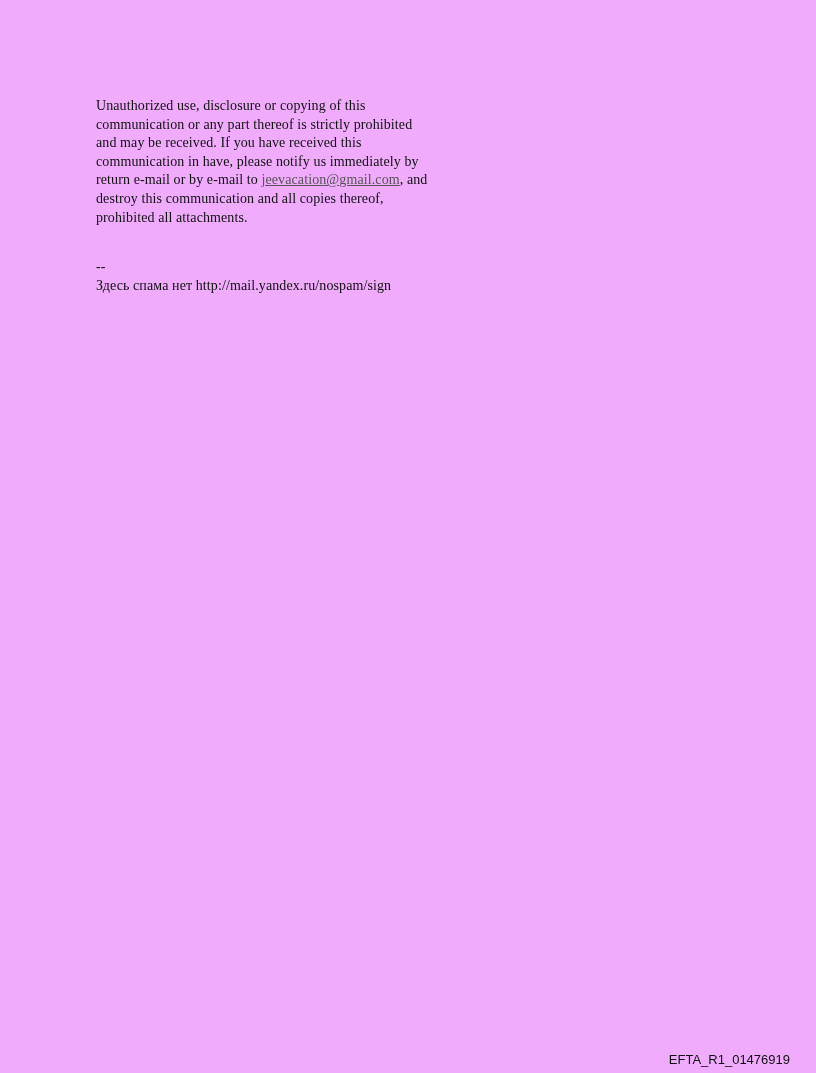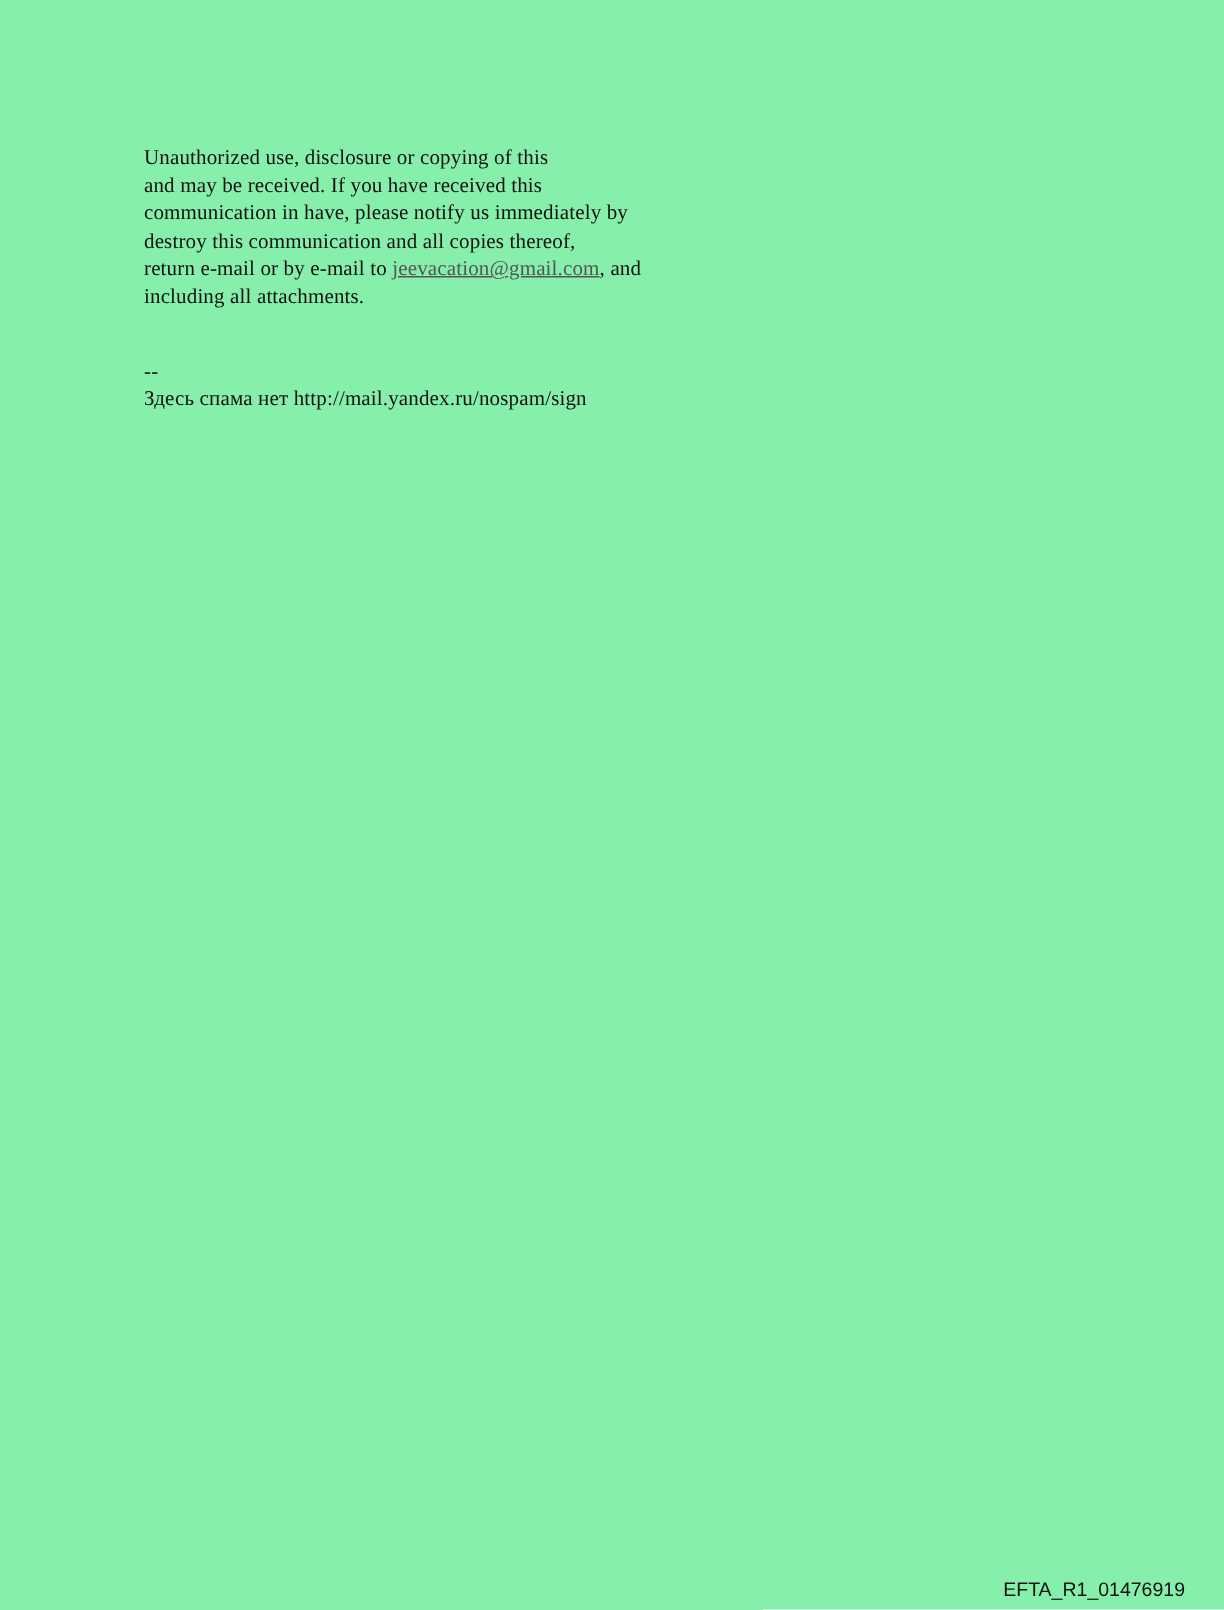--- a/index.html
+++ b/index.html
@@ -4,21 +4,21 @@
 <style>
   html, body {
     margin: 0;
     padding: 0;
     background: #ffffff;
   }
   .page {
     position: relative;
     width: 816px;
     height: 1073px;
-    background: #86efac;
+    background: #f0abfc;
     overflow: hidden;
     font-family: "Liberation Serif", "DejaVu Serif", serif;
     color: #111111;
   }
   .disclaimer-block {
     position: absolute;
     left: 96px;
     top: 97px;
     width: 400px;
     font-size: 14px;
@@ -49,25 +49,26 @@
     margin-left: 40px;
   }
 </style>
 </head>
 <body>
 
 <div class="page">
 
   <div class="disclaimer-block">
     <div class="disclaimer-line">Unauthorized use, disclosure or copying of this</div>
+    <div class="disclaimer-line">communication or any part thereof is strictly prohibited</div>
     <div class="disclaimer-line">and may be received. If you have received this</div>
     <div class="disclaimer-line">communication in have, please notify us immediately by</div>
+    <div class="disclaimer-line"><span>return e-mail or by e-mail to </span><span class="email-link">jeevacation@gmail.com</span><span>, and</span></div>
     <div class="disclaimer-line">destroy this communication and all copies thereof,</div>
-    <div class="disclaimer-line"><span>return e-mail or by e-mail to </span><span class="email-link">jeevacation@gmail.com</span><span>, and</span></div>
-    <div class="disclaimer-line">including all attachments.</div>
+    <div class="disclaimer-line">prohibited all attachments.</div>
 
     <div class="signature-block">
       <div class="disclaimer-line">--</div>
       <div class="disclaimer-line">Здесь спама нет http://mail.yandex.ru/nospam/sign</div>
     </div>
   </div>
 
   <div class="bates-stamp">EFTA_R1_01476919</div>
 
 </div>

